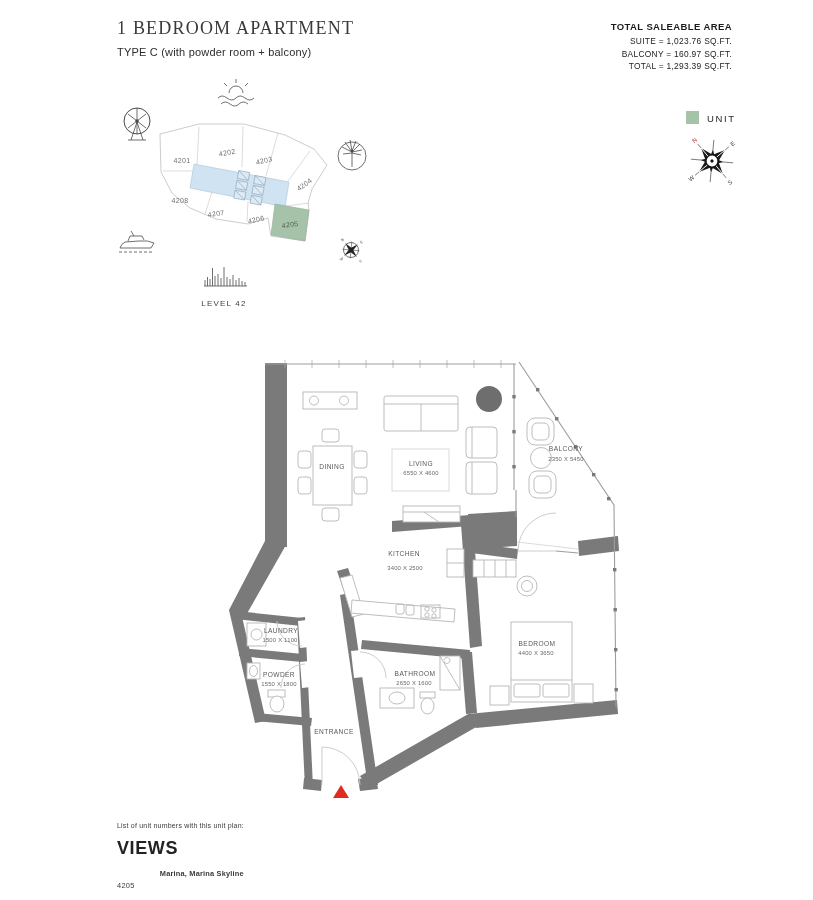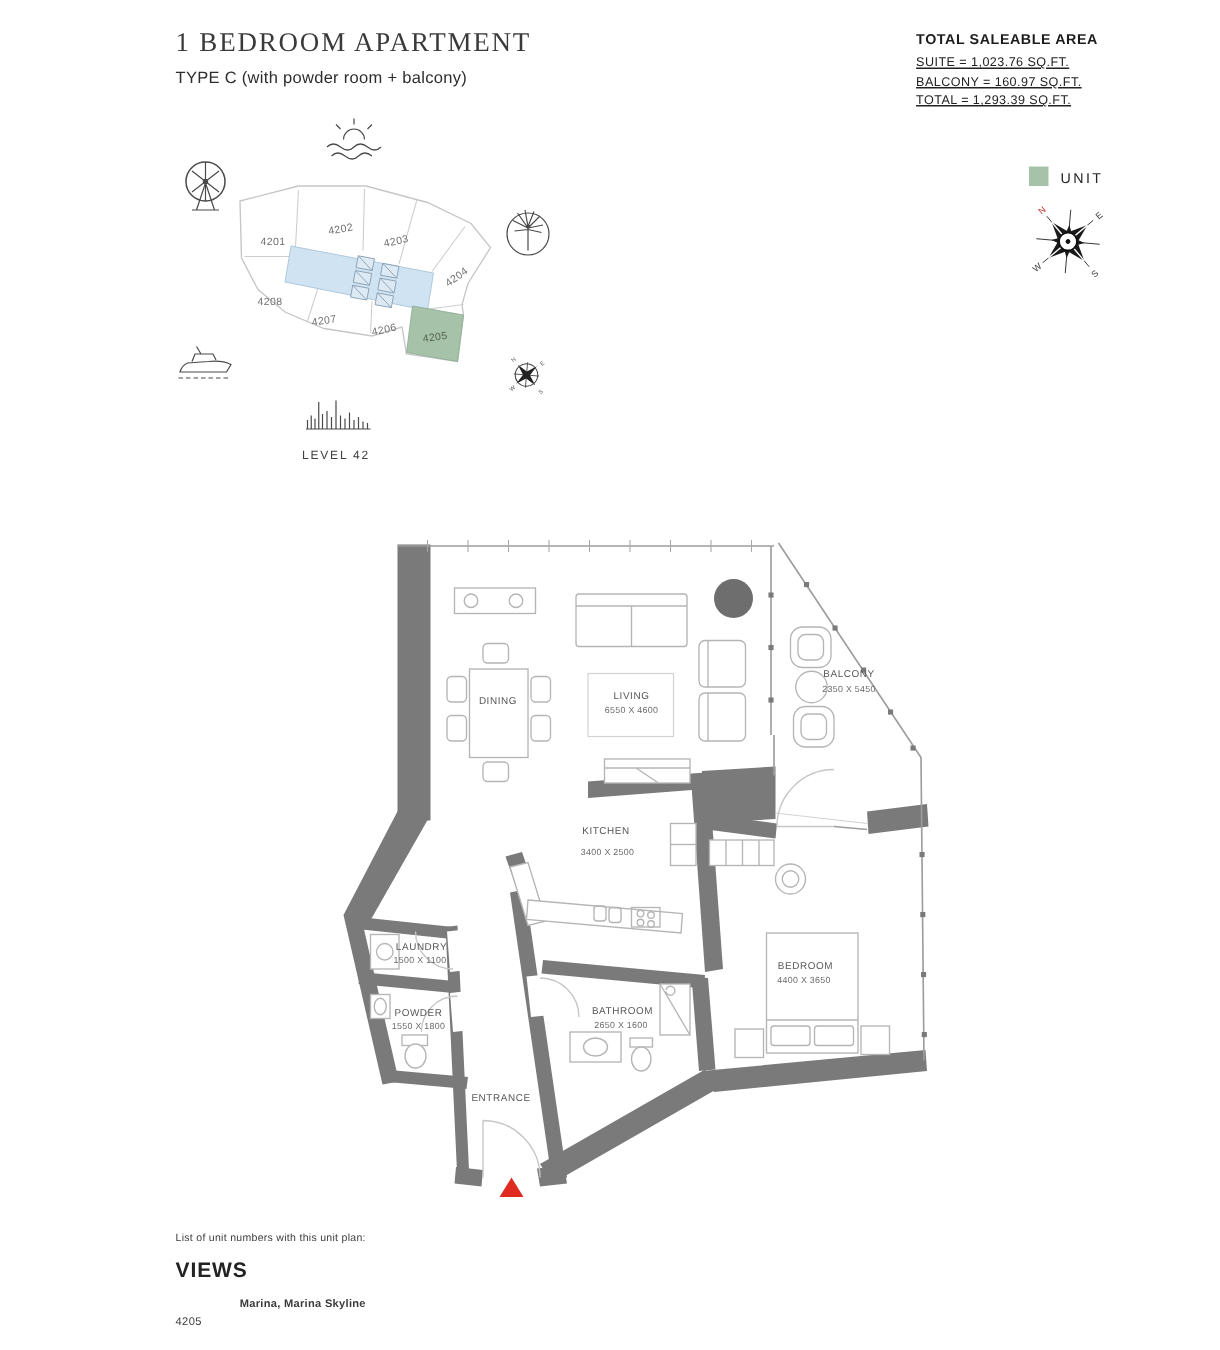--- a/index.html
+++ b/index.html
@@ -2,23 +2,23 @@
 <html><head>
 <meta charset="utf-8">
 <style>
   html,body{margin:0;padding:0;background:#ffffff;}
   .page{position:relative;width:813px;height:900px;background:#ffffff;overflow:hidden;
         font-family:"Liberation Sans", sans-serif;color:#2e2e2e;}
   .hdr-left{position:absolute;left:117px;top:18px;}
   .hdr-title{font-family:"Liberation Serif","DejaVu Serif",serif;font-size:18px;letter-spacing:1.2px;
              color:#3a3a3a;font-weight:500;}
   .hdr-sub{margin-top:7px;font-size:11px;font-weight:400;letter-spacing:.2px;color:#2d2d2d;}
-  .hdr-right{position:absolute;right:81px;top:21px;text-align:left;}
+  .hdr-right{position:absolute;right:81px;top:21px;text-align:right;}
   .area-head{font-size:9.5px;font-weight:700;letter-spacing:.4px;color:#1c1c1c;margin-bottom:3px;}
-  .area-line{font-size:8.4px;color:#222;letter-spacing:.3px;line-height:12.5px;text-decoration:underline;}
+  .area-line{font-size:8.4px;color:#222;letter-spacing:.3px;line-height:12.5px;}
   .gfx{position:absolute;left:0;top:0;}
   svg text{font-family:"Liberation Sans", sans-serif;}
   .rm{font-size:6.6px;fill:#585858;letter-spacing:.4px;text-anchor:middle;}
   .rd{font-size:5.9px;fill:#6a6a6a;letter-spacing:.2px;text-anchor:middle;}
   .ul{font-size:7px;fill:#6f6f6f;letter-spacing:.3px;text-anchor:middle;}
   .ug{font-size:7px;fill:#53624f;letter-spacing:.3px;text-anchor:middle;}
   .lvl{font-size:8px;fill:#3f3f3f;letter-spacing:1.2px;text-anchor:middle;}
   .legend-t{font-size:9.5px;fill:#262626;letter-spacing:1.6px;}
   .cl{font-size:6px;fill:#3c3c3c;text-anchor:middle;}
   .cl-n{fill:#b7342c;}
@@ -29,21 +29,21 @@
   .fur{stroke:#b5b5b5;stroke-width:.9;fill:#ffffff;}
   .furn{stroke:#b5b5b5;stroke-width:.9;fill:none;}
   .lite{stroke:#d2d2d2;stroke-width:.8;fill:none;}
   .arc{stroke:#c6c6c6;stroke-width:.9;fill:none;}
   .kp-outline{fill:#ffffff;stroke:#c6c6c6;stroke-width:.9;}
   .kp-div{stroke:#cdcdcd;stroke-width:.7;fill:none;}
   .icon{stroke:#4a4a4a;stroke-width:1;fill:none;}
   .icon-thin{stroke:#4a4a4a;stroke-width:.8;fill:none;}
   .ftr{position:absolute;left:117px;top:822px;}
   .ftr-list{font-size:7px;color:#3c3c3c;letter-spacing:.2px;}
-  .ftr-views{margin-top:9px;font-size:14px;font-weight:700;letter-spacing:.6px;color:#222;}
+  .ftr-views{margin-top:9px;font-size:18px;font-weight:700;letter-spacing:.6px;color:#222;}
   .ftr-val{margin-top:10px;font-size:7.4px;font-weight:700;color:#3a3a3a;letter-spacing:.2px;text-align:right;}
   .ftr-unit{margin-top:3px;font-size:7.4px;color:#3a3a3a;letter-spacing:.3px;}
 </style>
 </head>
 <body>
 
 <div class="page">
 
   <div class="hdr-left">
     <div class="hdr-title">1 BEDROOM APARTMENT</div>

